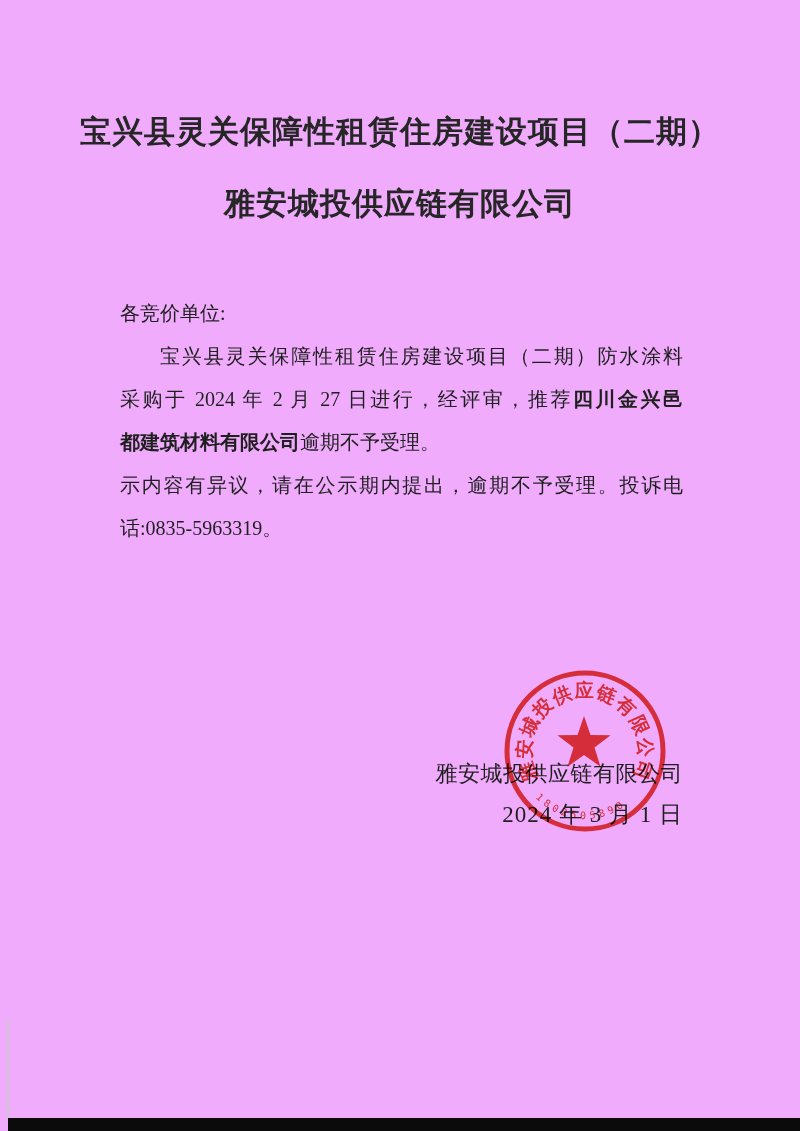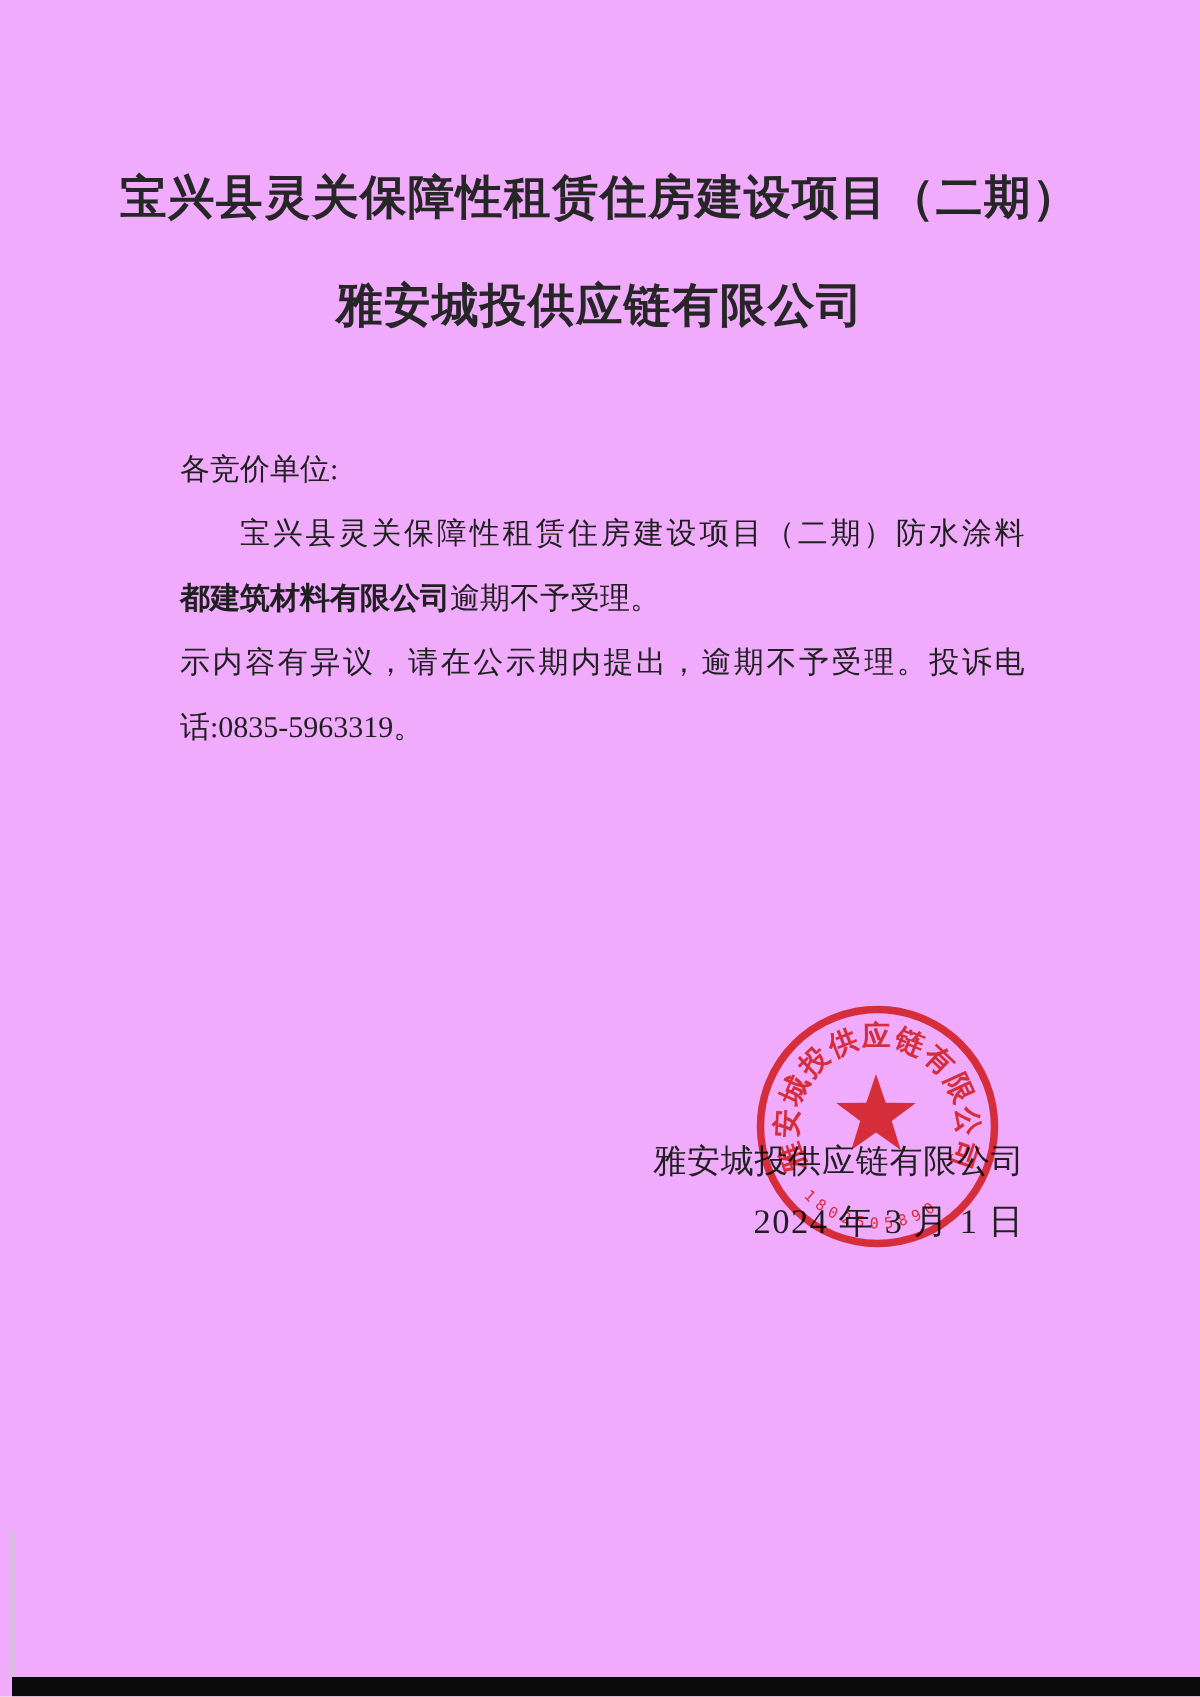--- a/index.html
+++ b/index.html
@@ -113,20 +113,23 @@
     <div>雅安城投供应链有限公司</div>
   </div>
 
   <div class="body-block">
     <div class="body-line">
       <span>各竞价单位:</span>
     </div>
     <div class="body-line j ind">
       <span>宝兴县灵关保障性租赁住房建设项目（二期）防水涂料</span>
     </div>
+    <div class="body-line j">
+      <span>采购于 2024 年 2 月 27 日进行，经评审，推荐</span><span class="seg-bold">四川金兴邑</span>
+    </div>
     <div class="body-line">
       <span class="seg-bold">都建筑材料有限公司</span><span>逾期不予受理。</span>
     </div>
     <div class="body-line j">
       <span>示内容有异议，请在公示期内提出，逾期不予受理。投诉电</span>
     </div>
     <div class="body-line">
       <span>话:0835-5963319。</span>
     </div>
   </div>

